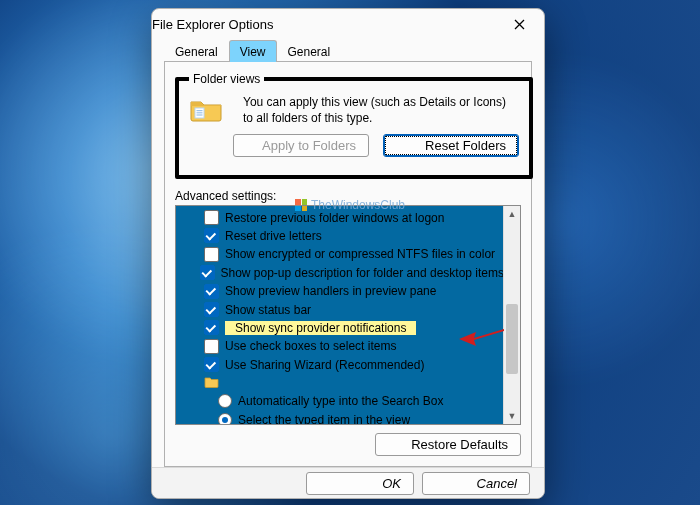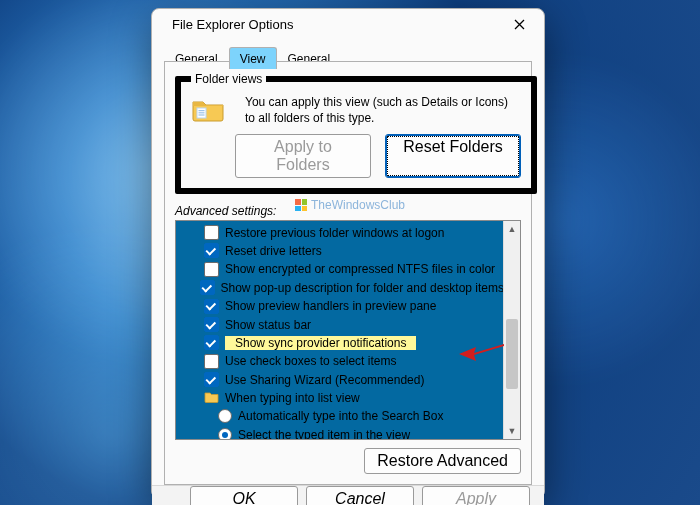--- a/index.html
+++ b/index.html
@@ -33,21 +33,21 @@
     border: 1px solid #b0b0b0;
     border-radius: 8px;
     box-shadow: 0 12px 40px rgba(0,0,0,0.45);
     display: flex;
     flex-direction: column;
   }
   .titlebar {
     height: 34px;
     display: flex;
     align-items: center;
-    padding: 0 10px 0 20px;
+    padding: 0 10px 0 0;
     justify-content: space-between;
   }
   .titlebar .title { font-size: 13px; color: #000; }
   .closex {
     margin-left: auto;
     width: 30px;
     height: 30px;
     display: flex;
     align-items: center;
     justify-content: center;
@@ -61,79 +61,79 @@
     padding: 0 12px;
     height: 24px;
   }
   .tab {
     padding: 4px 10px 3px;
     font-size: 12px;
     color: #000;
     border: 1px solid transparent;
     border-bottom: none;
     position: relative;
-    top: 8px;
+    top: 1px;
     background: #fafafa;
   }
   .tab.active {
     border-color: #b0b0b0;
     border-top-left-radius: 3px;
     border-top-right-radius: 3px;
     background: #7dd3fc;
     z-index: 2;
   }
   .tabcontent {
     margin: 0 12px 0 12px;
     border: 1px solid #b0b0b0;
     flex: 1;
     padding: 10px 10px 10px 10px;
     position: relative;
     background: #fafafa;
   }
 
   fieldset.folderviews {
-    border: 6px solid #000000;
+    border: 4px solid #000000;
     border-radius: 2px;
-    padding: 8px 10px 10px 10px;
+    padding: 8px 10px 18px 10px;
     margin: 0 0 10px 0;
   }
   fieldset.folderviews legend { font-size: 12px; padding: 0 4px; }
   .fv-row { display: flex; gap: 20px; align-items: flex-start; }
   .folder-big { width: 34px; height: 30px; flex: 0 0 auto; position: relative; }
   .folder-big svg { width: 34px; height: 30px; }
   .fv-text { font-size: 12px; line-height: 1.35; color: #000; }
   .fv-buttons { display: flex; gap: 14px; margin-top: 8px; margin-left: 44px; }
   .btn {
-    font-size: 16px;
+    font-size: 13px;
     padding: 3px 12px;
     border: 1px solid #9a9a9a;
     background: #fdfdfd;
     border-radius: 3px;
     min-width: 110px;
-    text-align: center;
+    text-align: right;
     color: #000;
   }
   .btn.disabled { color: #9a9a9a; }
   .btn.focus { outline: 1px dotted #000; outline-offset: -3px; border-color: #005fb8; box-shadow: 0 0 0 1px #005fb8 inset; }
 
   .watermark {
     position: absolute;
     left: 130px; top: 136px;
     display: flex; gap: 4px; align-items: center;
     color: #7aa9d6; font-size: 12px;
     opacity: .85;
     z-index: 3;
   }
   .watermark .wm-icon { width: 12px; height: 12px; display: grid; grid-template-columns: 1fr 1fr; grid-template-rows: 1fr 1fr; gap: 1px; }
   .watermark .wm-icon span:nth-child(1){background:#f35325}
   .watermark .wm-icon span:nth-child(2){background:#81bc06}
   .watermark .wm-icon span:nth-child(3){background:#05a6f0}
   .watermark .wm-icon span:nth-child(4){background:#ffba08}
 
-  .adv-label { font-size: 12px; margin: 8px 0 2px 0; font-style: italic; }
+  .adv-label { font-size: 12px; margin: 8px 0 2px 0; }
   .adv-box {
     border: 1px solid #8a8a8a;
     height: 218px;
     overflow: hidden;
     background: #0369a1;
     position: relative;
   }
   .adv-list {
     position: absolute;
     inset: 0 16px 0 0; 
@@ -316,21 +316,20 @@
           <div class="row">
             <span class="ind1"></span>
             <span class="chk on"></span>
             <span>Use Sharing Wizard (Recommended)</span>
           </div>
           <div class="row">
             <span class="ind1"></span>
             <span><svg class="fld-sm" viewBox="0 0 15 13">
                 <path d="M1 3 h5 l1.5 1.5 H14 v7 a1 1 0 0 1 -1 1 H2 a1 1 0 0 1 -1 -1 Z" fill="#f7c954" stroke="#c99b2c" stroke-width="0.8"></path>
               </svg></span>
-            <span>When typing into list view</span>
           </div>
           <div class="row">
             <span class="ind2"></span>
             <span class="radio"></span>
             <span>Automatically type into the Search Box</span>
           </div>
           <div class="row">
             <span class="ind2"></span>
             <span class="radio on"></span>
             <span>Select the typed item in the view</span>
@@ -342,22 +341,21 @@
       </svg>
 
       <div class="scrollbar">
         <div class="arrow">▲</div>
         <div class="thumb"></div>
         <div class="arrow" style="position:absolute;bottom:0;left:0;right:0">▼</div>
       </div>
     </div>
 
     <div class="restore-row">
-      <div class="btn">Restore Advanced</div>
+      <div class="btn">Restore Defaults</div>
     </div>
   </div>
 
   <div class="footer">
     <div class="btn">OK</div>
     <div class="btn">Cancel</div>
-    <div class="btn disabled">Apply</div>
   </div>
 </div>
 
 </body></html>

